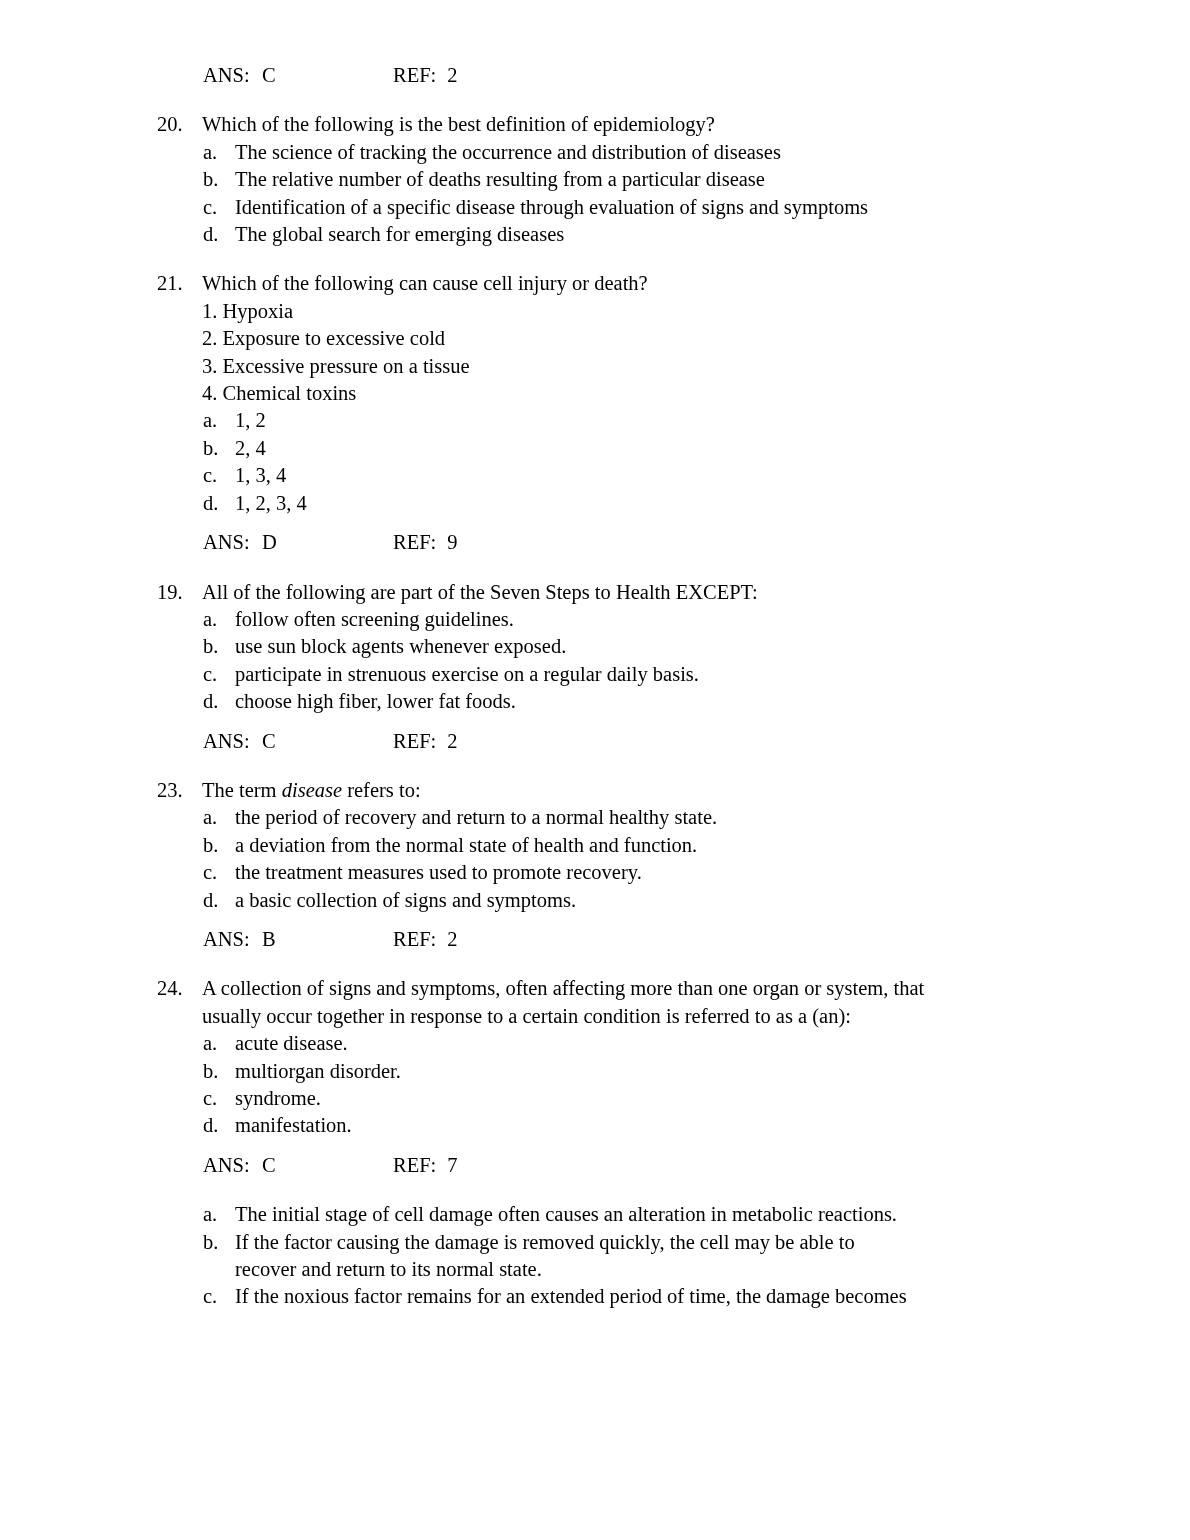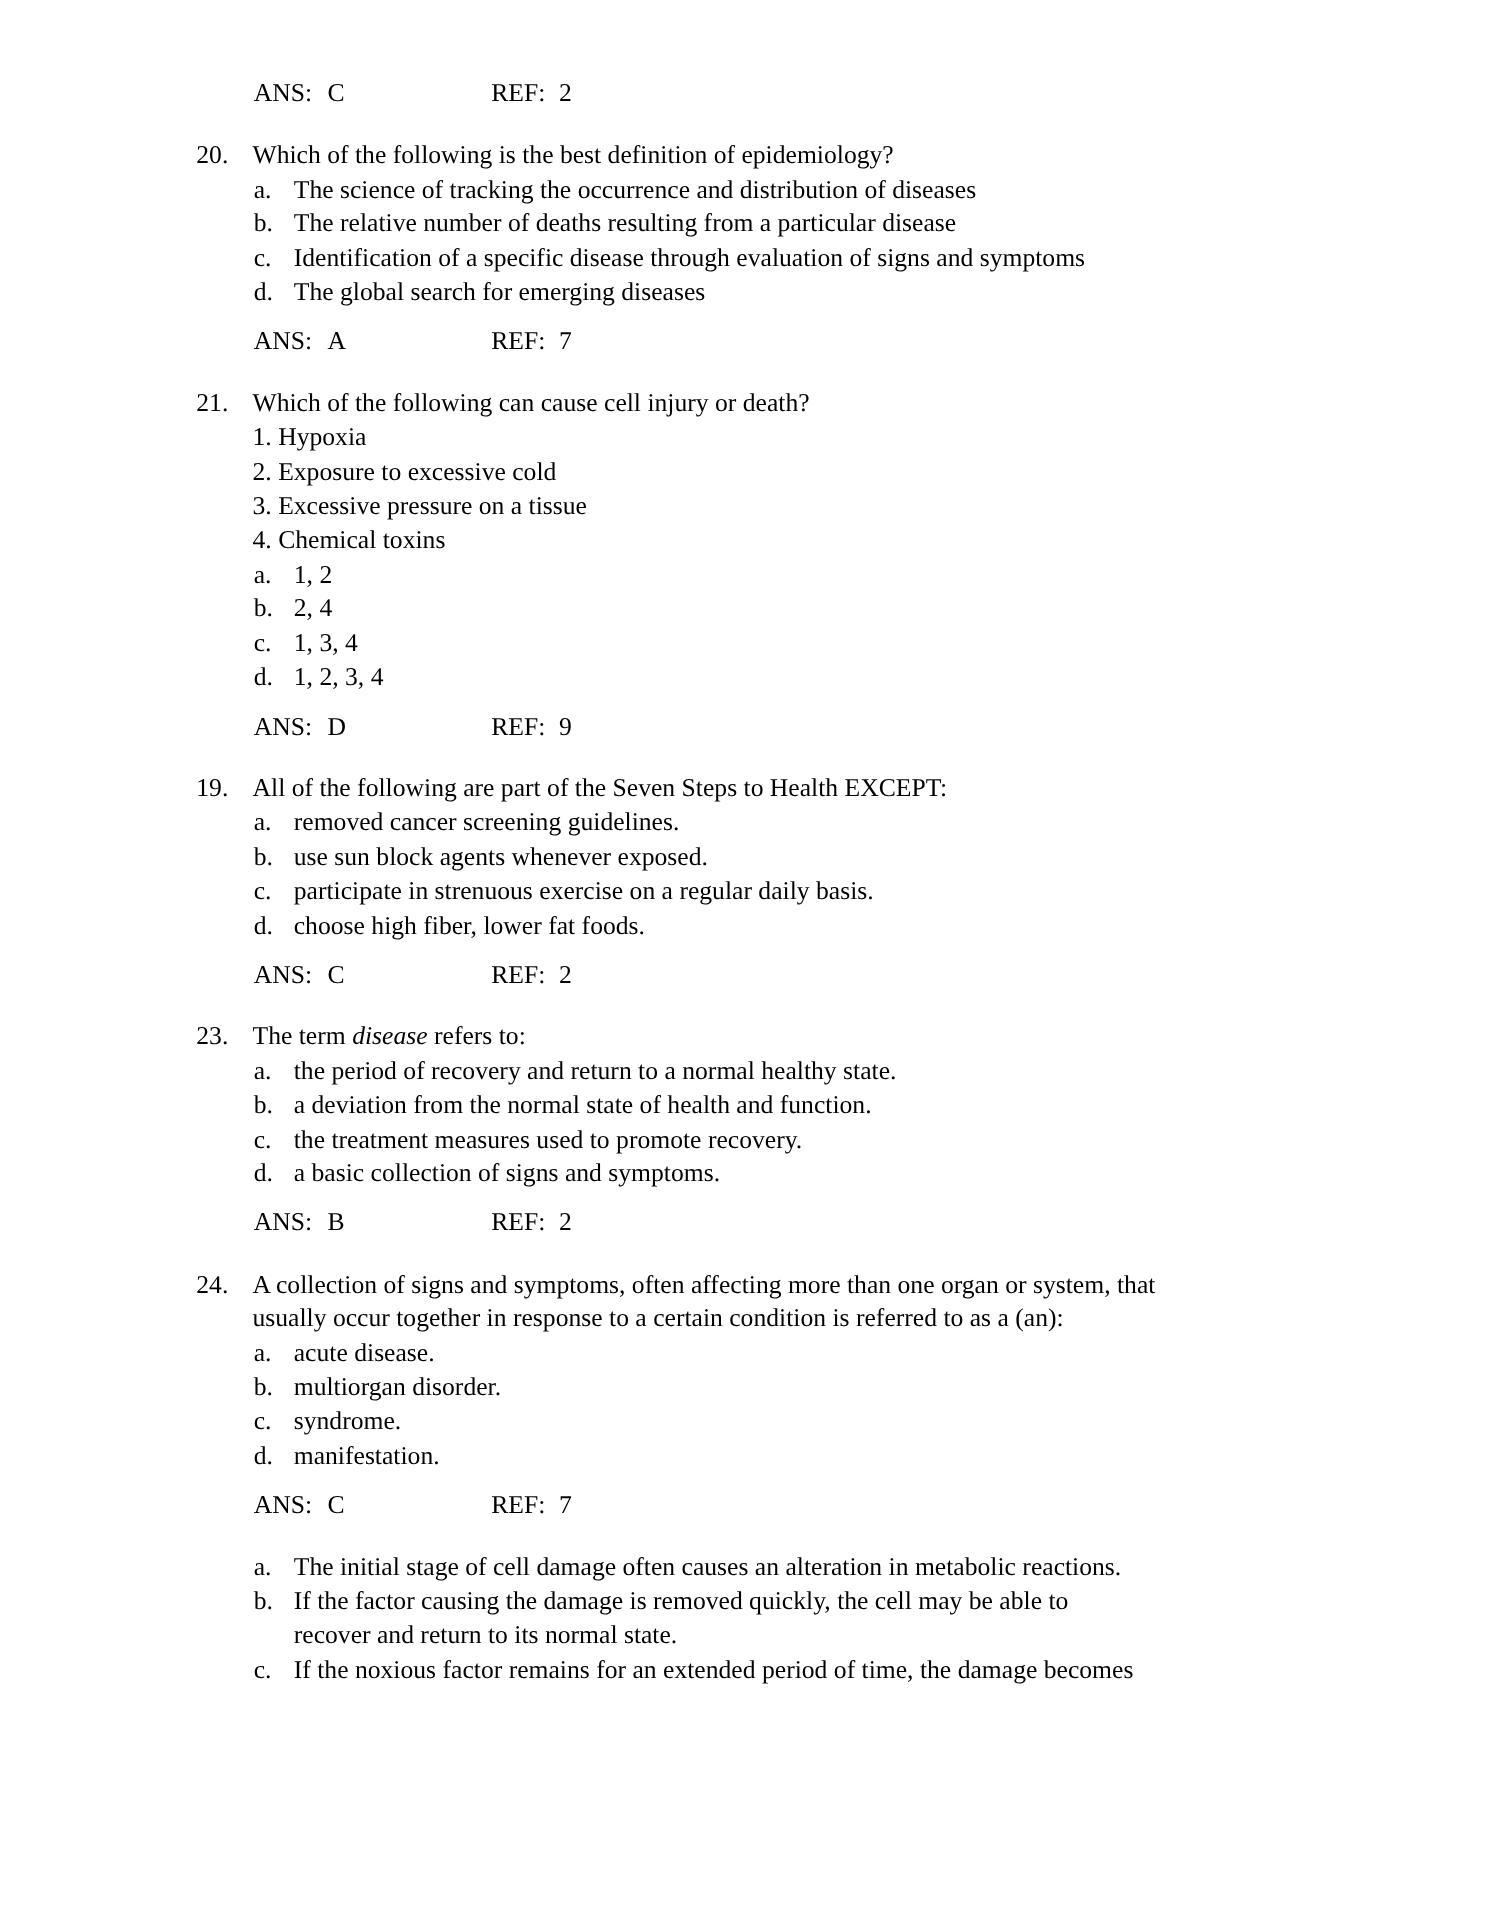--- a/index.html
+++ b/index.html
@@ -48,23 +48,20 @@
       <span class="opt-text">The relative number of deaths resulting from a particular disease</span>
     </div>
     <div class="opt">
       <span class="opt-letter">c.</span>
       <span class="opt-text">Identification of a specific disease through evaluation of signs and symptoms</span>
     </div>
     <div class="opt">
       <span class="opt-letter">d.</span>
       <span class="opt-text">The global search for emerging diseases</span>
     </div>
-    <div class="ans-row">
-      <span class="ans-label">ANS:</span><span class="ans-value">A</span><span class="ref-label">REF:</span><span class="ref-value">7</span>
-    </div>
   </div>
 
   <div class="question">
     <div class="q-row">
       <span class="q-num">21.</span>
       <span class="q-text">Which of the following can cause cell injury or death?</span>
     </div>
     <div class="sub-item">1. Hypoxia</div>
     <div class="sub-item">2. Exposure to excessive cold</div>
     <div class="sub-item">3. Excessive pressure on a tissue</div>
@@ -90,21 +87,21 @@
     </div>
   </div>
 
   <div class="question">
     <div class="q-row">
       <span class="q-num">19.</span>
       <span class="q-text">All of the following are part of the Seven Steps to Health EXCEPT:</span>
     </div>
     <div class="opt">
       <span class="opt-letter">a.</span>
-      <span class="opt-text">removed cancer screening guidelines.</span>
+      <span class="opt-text">follow often screening guidelines.</span>
     </div>
     <div class="opt">
       <span class="opt-letter">b.</span>
       <span class="opt-text">use sun block agents whenever exposed.</span>
     </div>
     <div class="opt">
       <span class="opt-letter">c.</span>
       <span class="opt-text">participate in strenuous exercise on a regular daily basis.</span>
     </div>
     <div class="opt">

